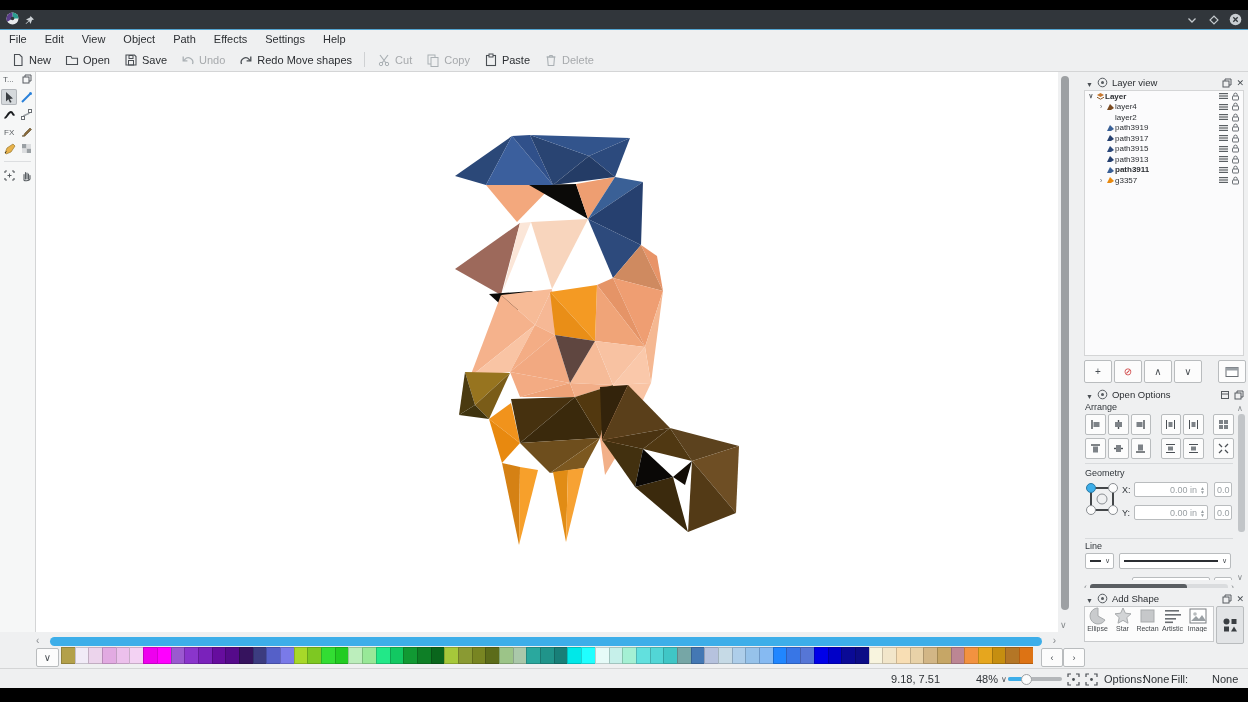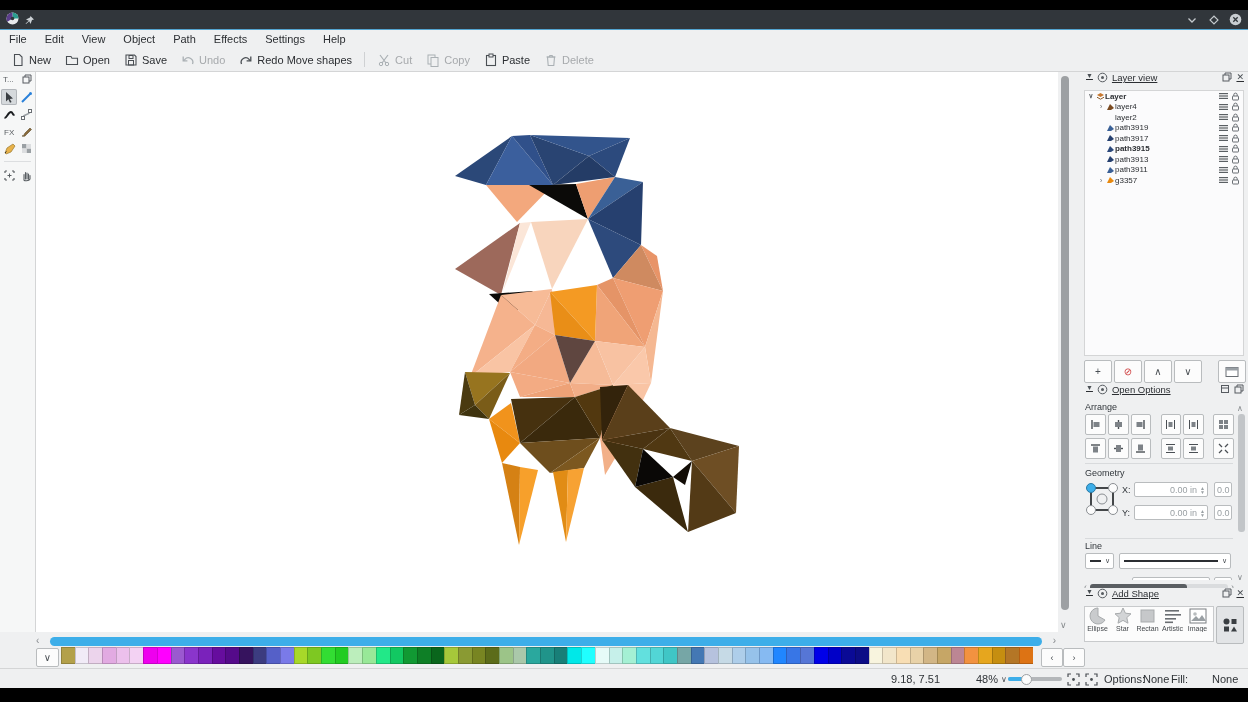--- a/index.html
+++ b/index.html
@@ -34,21 +34,21 @@
   
   #vscroll{position:absolute;left:1059px;top:2px;width:12px;height:556px;}
   #vscroll .thumb{position:absolute;left:2px;top:2px;width:8px;height:534px;background:#9da0a3;border-radius:4px;}
   #vscroll .vchev{position:absolute;left:1px;bottom:0;color:#85898c;font-size:9px;}
   #hscroll{position:absolute;left:36px;top:561px;width:1022px;height:16px;}
   #hscroll .thumb{position:absolute;left:14px;right:16px;top:4px;height:9px;background:#3daee9;border-radius:5px;}
   .hchev{position:absolute;top:2px;color:#85898c;font-size:10px;}
   
   #rightdock{position:absolute;left:1082px;top:0;width:166px;height:574px;background:#eff0f1;}
   .panel{position:absolute;left:0;width:166px;}
-  .panel-header{height:16px;display:flex;align-items:flex-start;gap:4px;padding:0 4px;color:#2b2e32;font-size:9.5px;text-decoration:underline;}
+  .panel-header{height:16px;display:flex;align-items:flex-end;gap:4px;padding:0 4px;color:#2b2e32;font-size:9.5px;}
   .ph-title{flex:1 1 auto;}
   .ph-btn{color:#4a4f54;display:flex;align-items:center;font-size:9px;}
   .tri{font-size:7px;color:#4a4f54;}
   .tree{position:absolute;left:2px;right:4px;top:18px;bottom:28px;background:#fbfbfc;border:1px solid #d4d5d6;overflow:hidden;}
   .lrow{display:flex;align-items:center;height:10.5px;font-size:8px;color:#2b2e32;padding-right:3px;}
   .lrow .exp{width:8px;font-size:6.5px;color:#55595d;text-align:center;}
   .lrow .licon{width:10px;display:flex;justify-content:center;}
   .lrow .llabel{flex:1 1 auto;white-space:nowrap;overflow:hidden;}
   .lrow .rics{display:flex;gap:3px;align-items:center;}
   .lv-footer{position:absolute;left:2px;bottom:2px;right:2px;height:22px;display:flex;gap:2px;}
@@ -512,21 +512,21 @@
                   </svg>
                 </span>
                 <span style="display: flex;">
                   <svg width="9" height="9" viewBox="0 0 9 9" xmlns="http://www.w3.org/2000/svg">
                     <rect x="1.5" y="4" width="6" height="4" rx="0.5" fill="none" stroke="#6a6f74"></rect>
                     <path d="M2.8 4V2.8a1.7 1.7 0 0 1 3.4 0V4" fill="none" stroke="#6a6f74"></path>
                   </svg>
                 </span>
               </span>
             </div>
-            <div class="lrow" style="padding-left: 12px; font-weight: bold;">
+            <div class="lrow" style="padding-left: 12px;">
               <span class="exp"></span>
               <span class="licon">
                 <svg width="9" height="8" viewBox="0 0 9 8" xmlns="http://www.w3.org/2000/svg">
                   <path d="M1 7 4 1 8 5 5 7Z" fill="#2d4a7c"></path>
                 </svg>
               </span>
               <span class="llabel">path3915</span>
               <span class="rics">
                 <span style="display: flex;">
                   <svg width="9" height="8" viewBox="0 0 9 8" xmlns="http://www.w3.org/2000/svg">
@@ -560,21 +560,21 @@
                   </svg>
                 </span>
                 <span style="display: flex;">
                   <svg width="9" height="9" viewBox="0 0 9 9" xmlns="http://www.w3.org/2000/svg">
                     <rect x="1.5" y="4" width="6" height="4" rx="0.5" fill="none" stroke="#6a6f74"></rect>
                     <path d="M2.8 4V2.8a1.7 1.7 0 0 1 3.4 0V4" fill="none" stroke="#6a6f74"></path>
                   </svg>
                 </span>
               </span>
             </div>
-            <div class="lrow" style="padding-left: 12px;">
+            <div class="lrow" style="padding-left: 12px; font-weight: bold;">
               <span class="exp"></span>
               <span class="licon">
                 <svg width="9" height="8" viewBox="0 0 9 8" xmlns="http://www.w3.org/2000/svg">
                   <path d="M1 7 4 1 8 5 5 7Z" fill="#3a6096"></path>
                 </svg>
               </span>
               <span class="llabel">path3911</span>
               <span class="rics">
                 <span style="display: flex;">
                   <svg width="9" height="8" viewBox="0 0 9 8" xmlns="http://www.w3.org/2000/svg">

